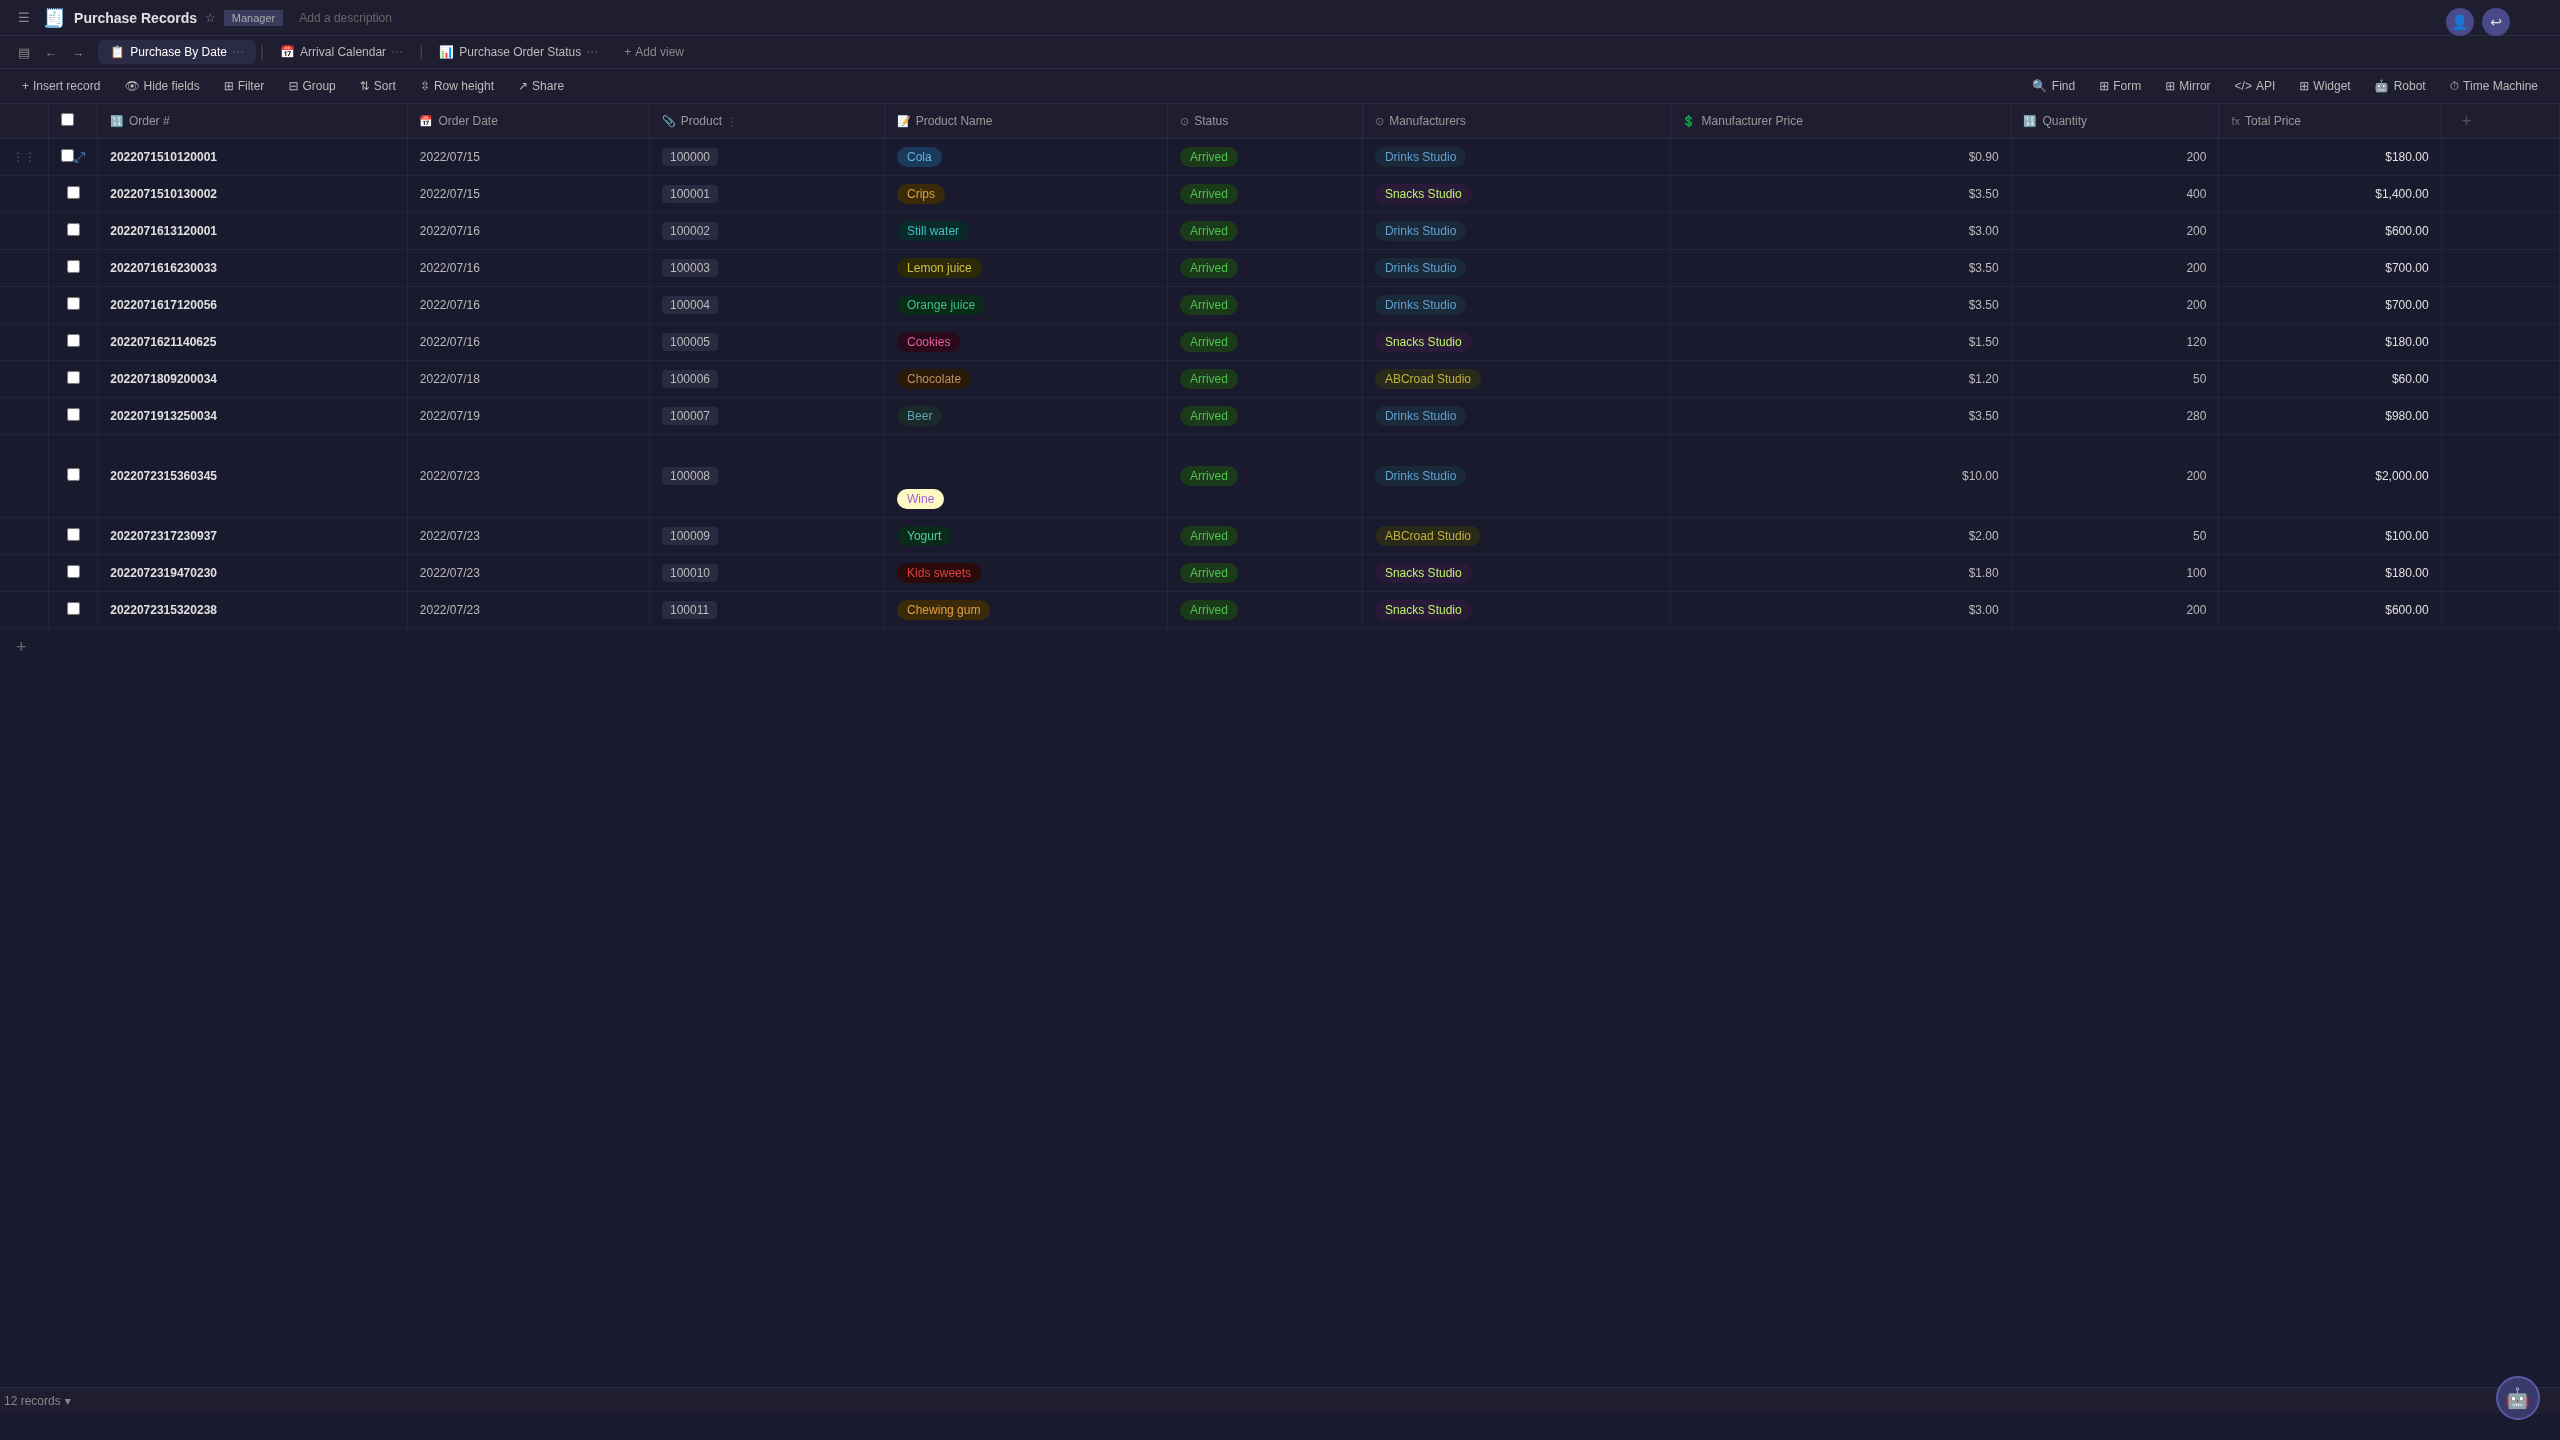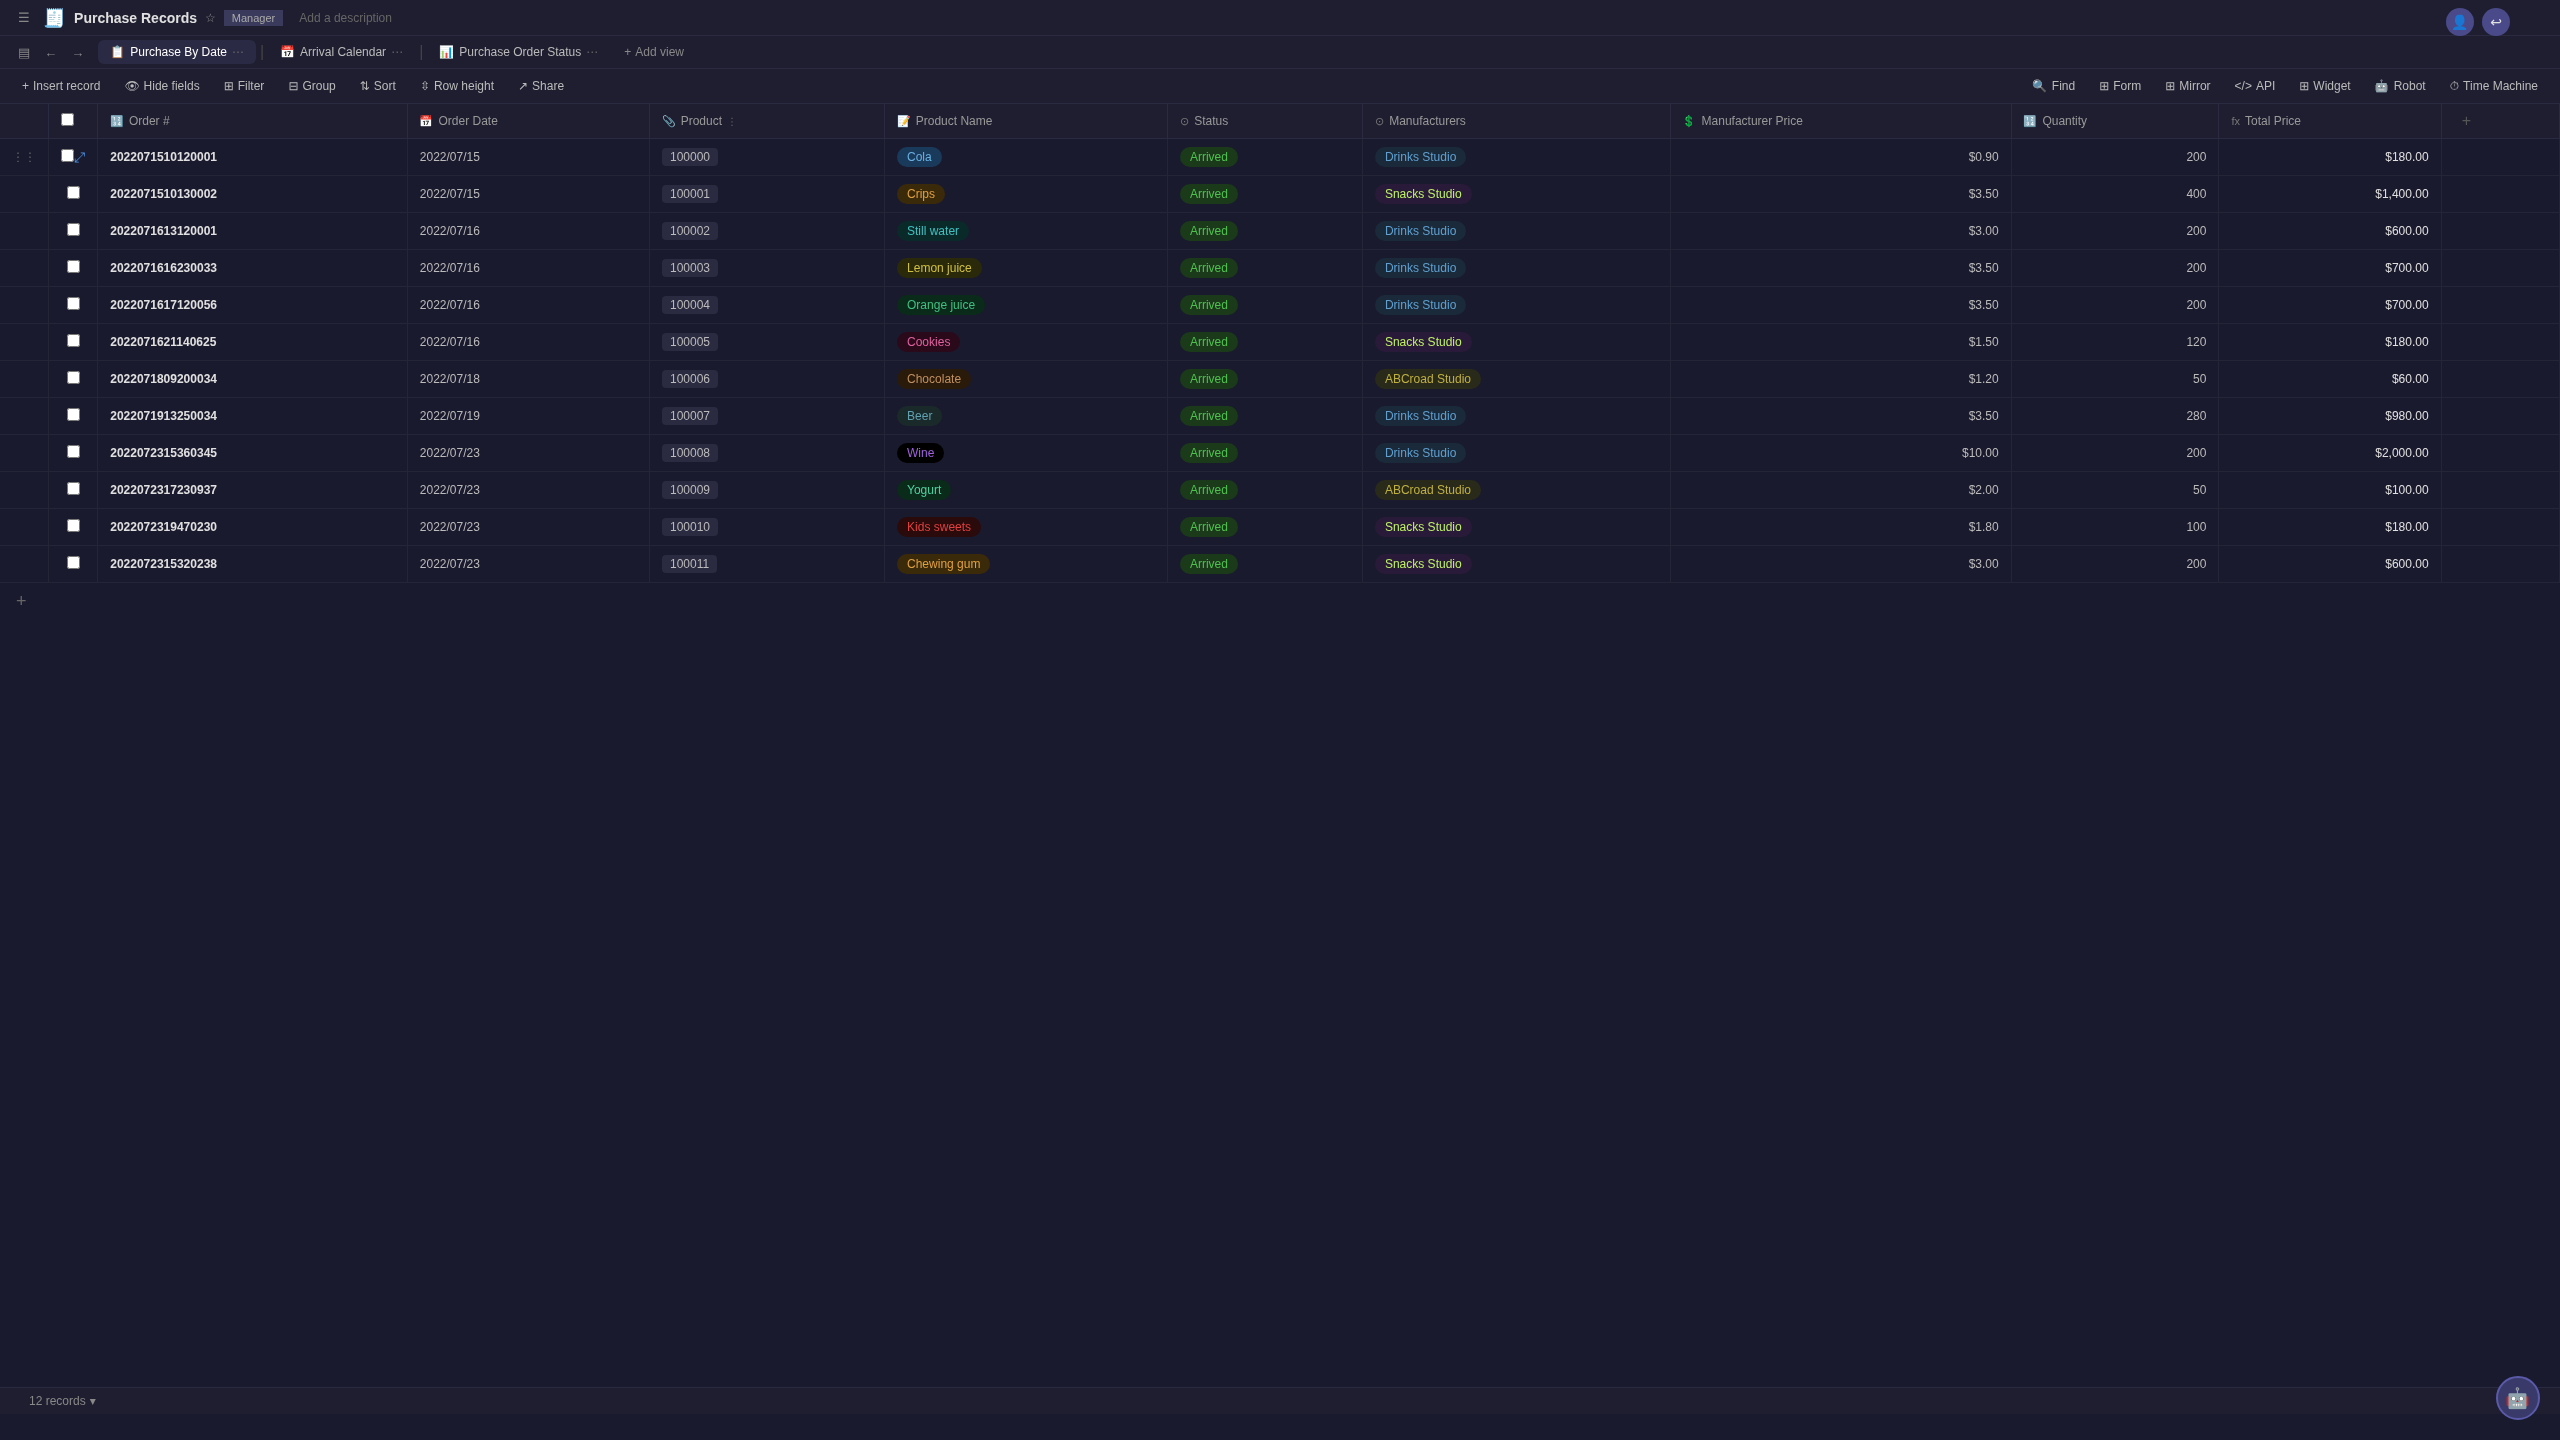--- a/index.html
+++ b/index.html
@@ -164,21 +164,21 @@
       border-radius: 12px;
       font-size: 12px;
       display: inline-block;
     }
     .chip-blue { background: #1a3a5c; color: #6ab0e0; }
     .chip-orange { background: #3a2a0a; color: #e0a040; }
     .chip-teal { background: #0a2a2a; color: #40c0c0; }
     .chip-green { background: #0a2a1a; color: #40c080; }
     .chip-yellow { background: #2a2a0a; color: #d0c040; }
     .chip-pink { background: #2a0a1a; color: #e060a0; }
-    .chip-purple { background: #000000; color: #a060e0; }
+    .chip-purple { background: #fef9c3; color: #a060e0; margin-top: 46px; }
     .chip-brown { background: #2a1a0a; color: #c09060; }
     .chip-gray { background: #1a2a2a; color: #60a0b0; }
     .chip-red { background: #2a0a0a; color: #e04040; }
     .chip-mint { background: #0a2a1a; color: #50d0a0; }
     .status-chip {
       padding: 3px 10px;
       border-radius: 12px;
       font-size: 12px;
       background: #1a3a1a;
       color: #50c050;
@@ -198,21 +198,21 @@
     .total-cell { text-align: right; color: #e0e0e0; font-weight: 500; font-size: 12px; margin-top: 12px; }
     .checkbox-cell { text-align: center; width: 30px; }
     .add-row-btn {
       padding: 8px 16px;
       color: #666;
       cursor: pointer;
       font-size: 18px;
       display: inline-block;
     }
     .status-footer {
-      padding: 6px 29px;
+      padding: 6px 4px;
       background: #1e1e30;
       border-top: 1px solid #2a2a40;
       color: #888;
       font-size: 12px;
       display: flex;
       align-items: center;
       gap: 4px;
     }
     .plus-col-btn {
       color: #555;

